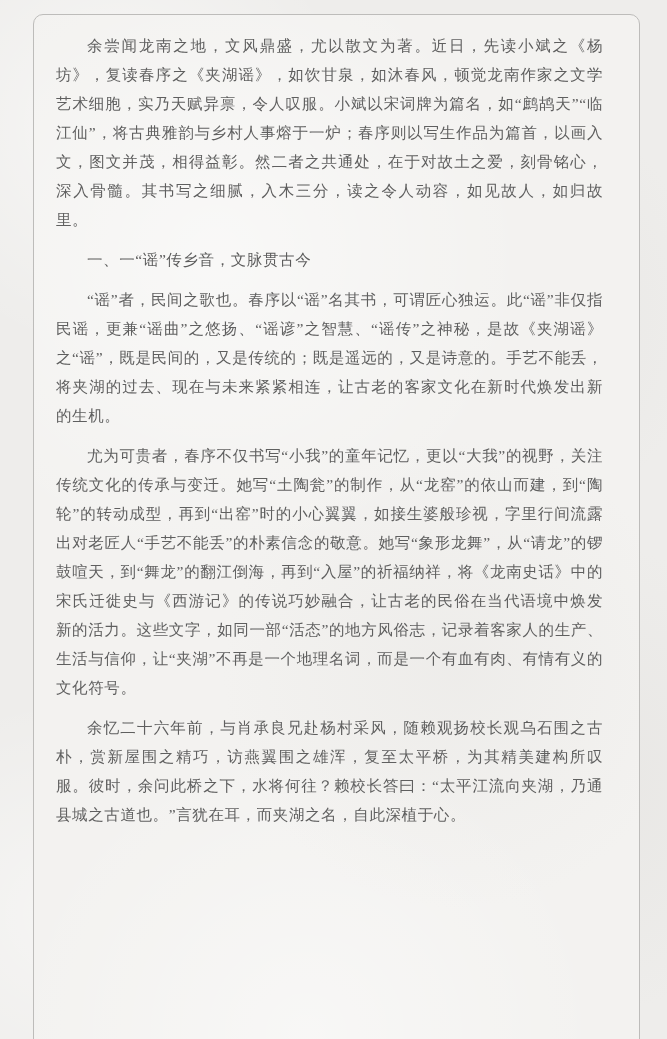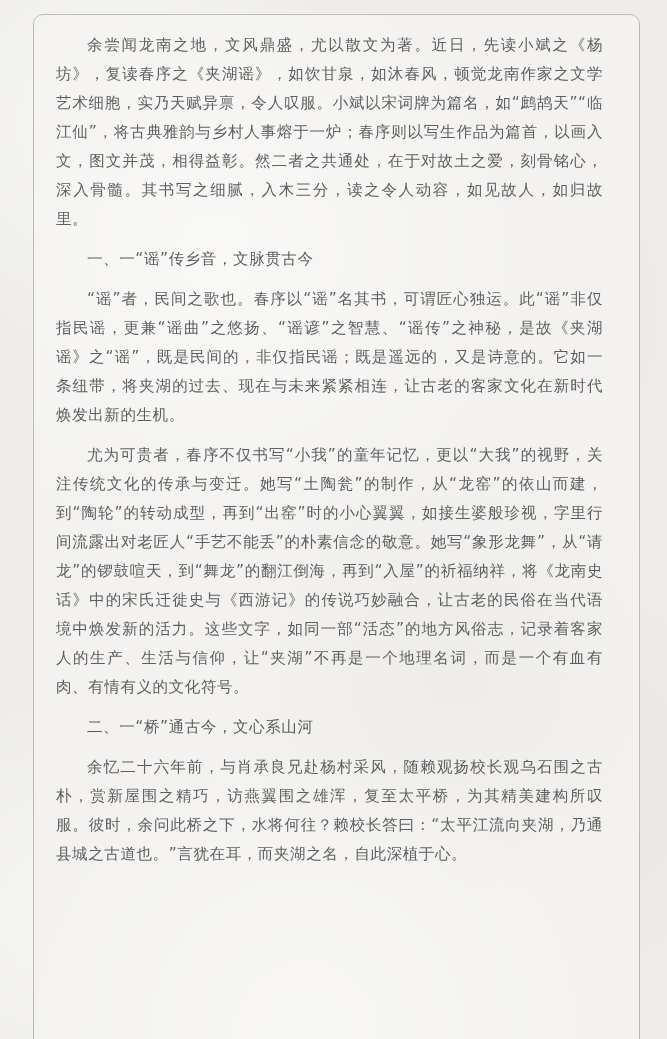--- a/index.html
+++ b/index.html
@@ -39,30 +39,30 @@
   }
   .article-body p {
     margin: 0 16px 11px 0;
     font-size: 15.5px;
     line-height: 29px;
     letter-spacing: 0.6px;
     color: #5f5f5f;
     text-align: justify;
     text-indent: 2em;
     word-break: break-all;
+    font-family: Liberation Serif, serif;
   }
   .article-body p.section-heading {
     color: #5c5c5c;
   }
 </style>
 </head>
 <body>
 
 <div class="article-card">
   <div class="article-body">
       <p class="paragraph">余尝闻龙南之地，文风鼎盛，尤以散文为著。近日，先读小斌之《杨坊》，复读春序之《夹湖谣》，如饮甘泉，如沐春风，顿觉龙南作家之文学艺术细胞，实乃天赋异禀，令人叹服。小斌以宋词牌为篇名，如“鹧鸪天”“临江仙”，将古典雅韵与乡村人事熔于一炉；春序则以写生作品为篇首，以画入文，图文并茂，相得益彰。然二者之共通处，在于对故土之爱，刻骨铭心，深入骨髓。其书写之细腻，入木三分，读之令人动容，如见故人，如归故里。</p>
       <p class="section-heading">一、一“谣”传乡音，文脉贯古今</p>
-      <p class="paragraph">“谣”者，民间之歌也。春序以“谣”名其书，可谓匠心独运。此“谣”非仅指民谣，更兼“谣曲”之悠扬、“谣谚”之智慧、“谣传”之神秘，是故《夹湖谣》之“谣”，既是民间的，非仅指民谣；既是遥远的，又是诗意的。它如一条纽带，将夹湖的过去、现在与未来紧紧相连，让古老的客家文化在新时代焕发出新的生机。</p>
+      <p class="paragraph">“谣”者，民间之歌也。春序以“谣”名其书，可谓匠心独运。此“谣”非仅指民谣，更兼“谣曲”之悠扬、“谣谚”之智慧、“谣传”之神秘，是故《夹湖谣》之“谣”，既是民间的，又是传统的；既是遥远的，又是诗意的。手艺不能丢，将夹湖的过去、现在与未来紧紧相连，让古老的客家文化在新时代焕发出新的生机。</p>
       <p class="paragraph">尤为可贵者，春序不仅书写“小我”的童年记忆，更以“大我”的视野，关注传统文化的传承与变迁。她写“土陶瓮”的制作，从“龙窑”的依山而建，到“陶轮”的转动成型，再到“出窑”时的小心翼翼，如接生婆般珍视，字里行间流露出对老匠人“手艺不能丢”的朴素信念的敬意。她写“象形龙舞”，从“请龙”的锣鼓喧天，到“舞龙”的翻江倒海，再到“入屋”的祈福纳祥，将《龙南史话》中的宋氏迁徙史与《西游记》的传说巧妙融合，让古老的民俗在当代语境中焕发新的活力。这些文字，如同一部“活态”的地方风俗志，记录着客家人的生产、生活与信仰，让“夹湖”不再是一个地理名词，而是一个有血有肉、有情有义的文化符号。</p>
-      <p class="section-heading">二、一“桥”通古今，文心系山河</p>
       <p class="paragraph">余忆二十六年前，与肖承良兄赴杨村采风，随赖观扬校长观乌石围之古朴，赏新屋围之精巧，访燕翼围之雄浑，复至太平桥，为其精美建构所叹服。彼时，余问此桥之下，水将何往？赖校长答曰：“太平江流向夹湖，乃通县城之古道也。”言犹在耳，而夹湖之名，自此深植于心。</p>
     </div>
 </div>
 
 </body></html>

